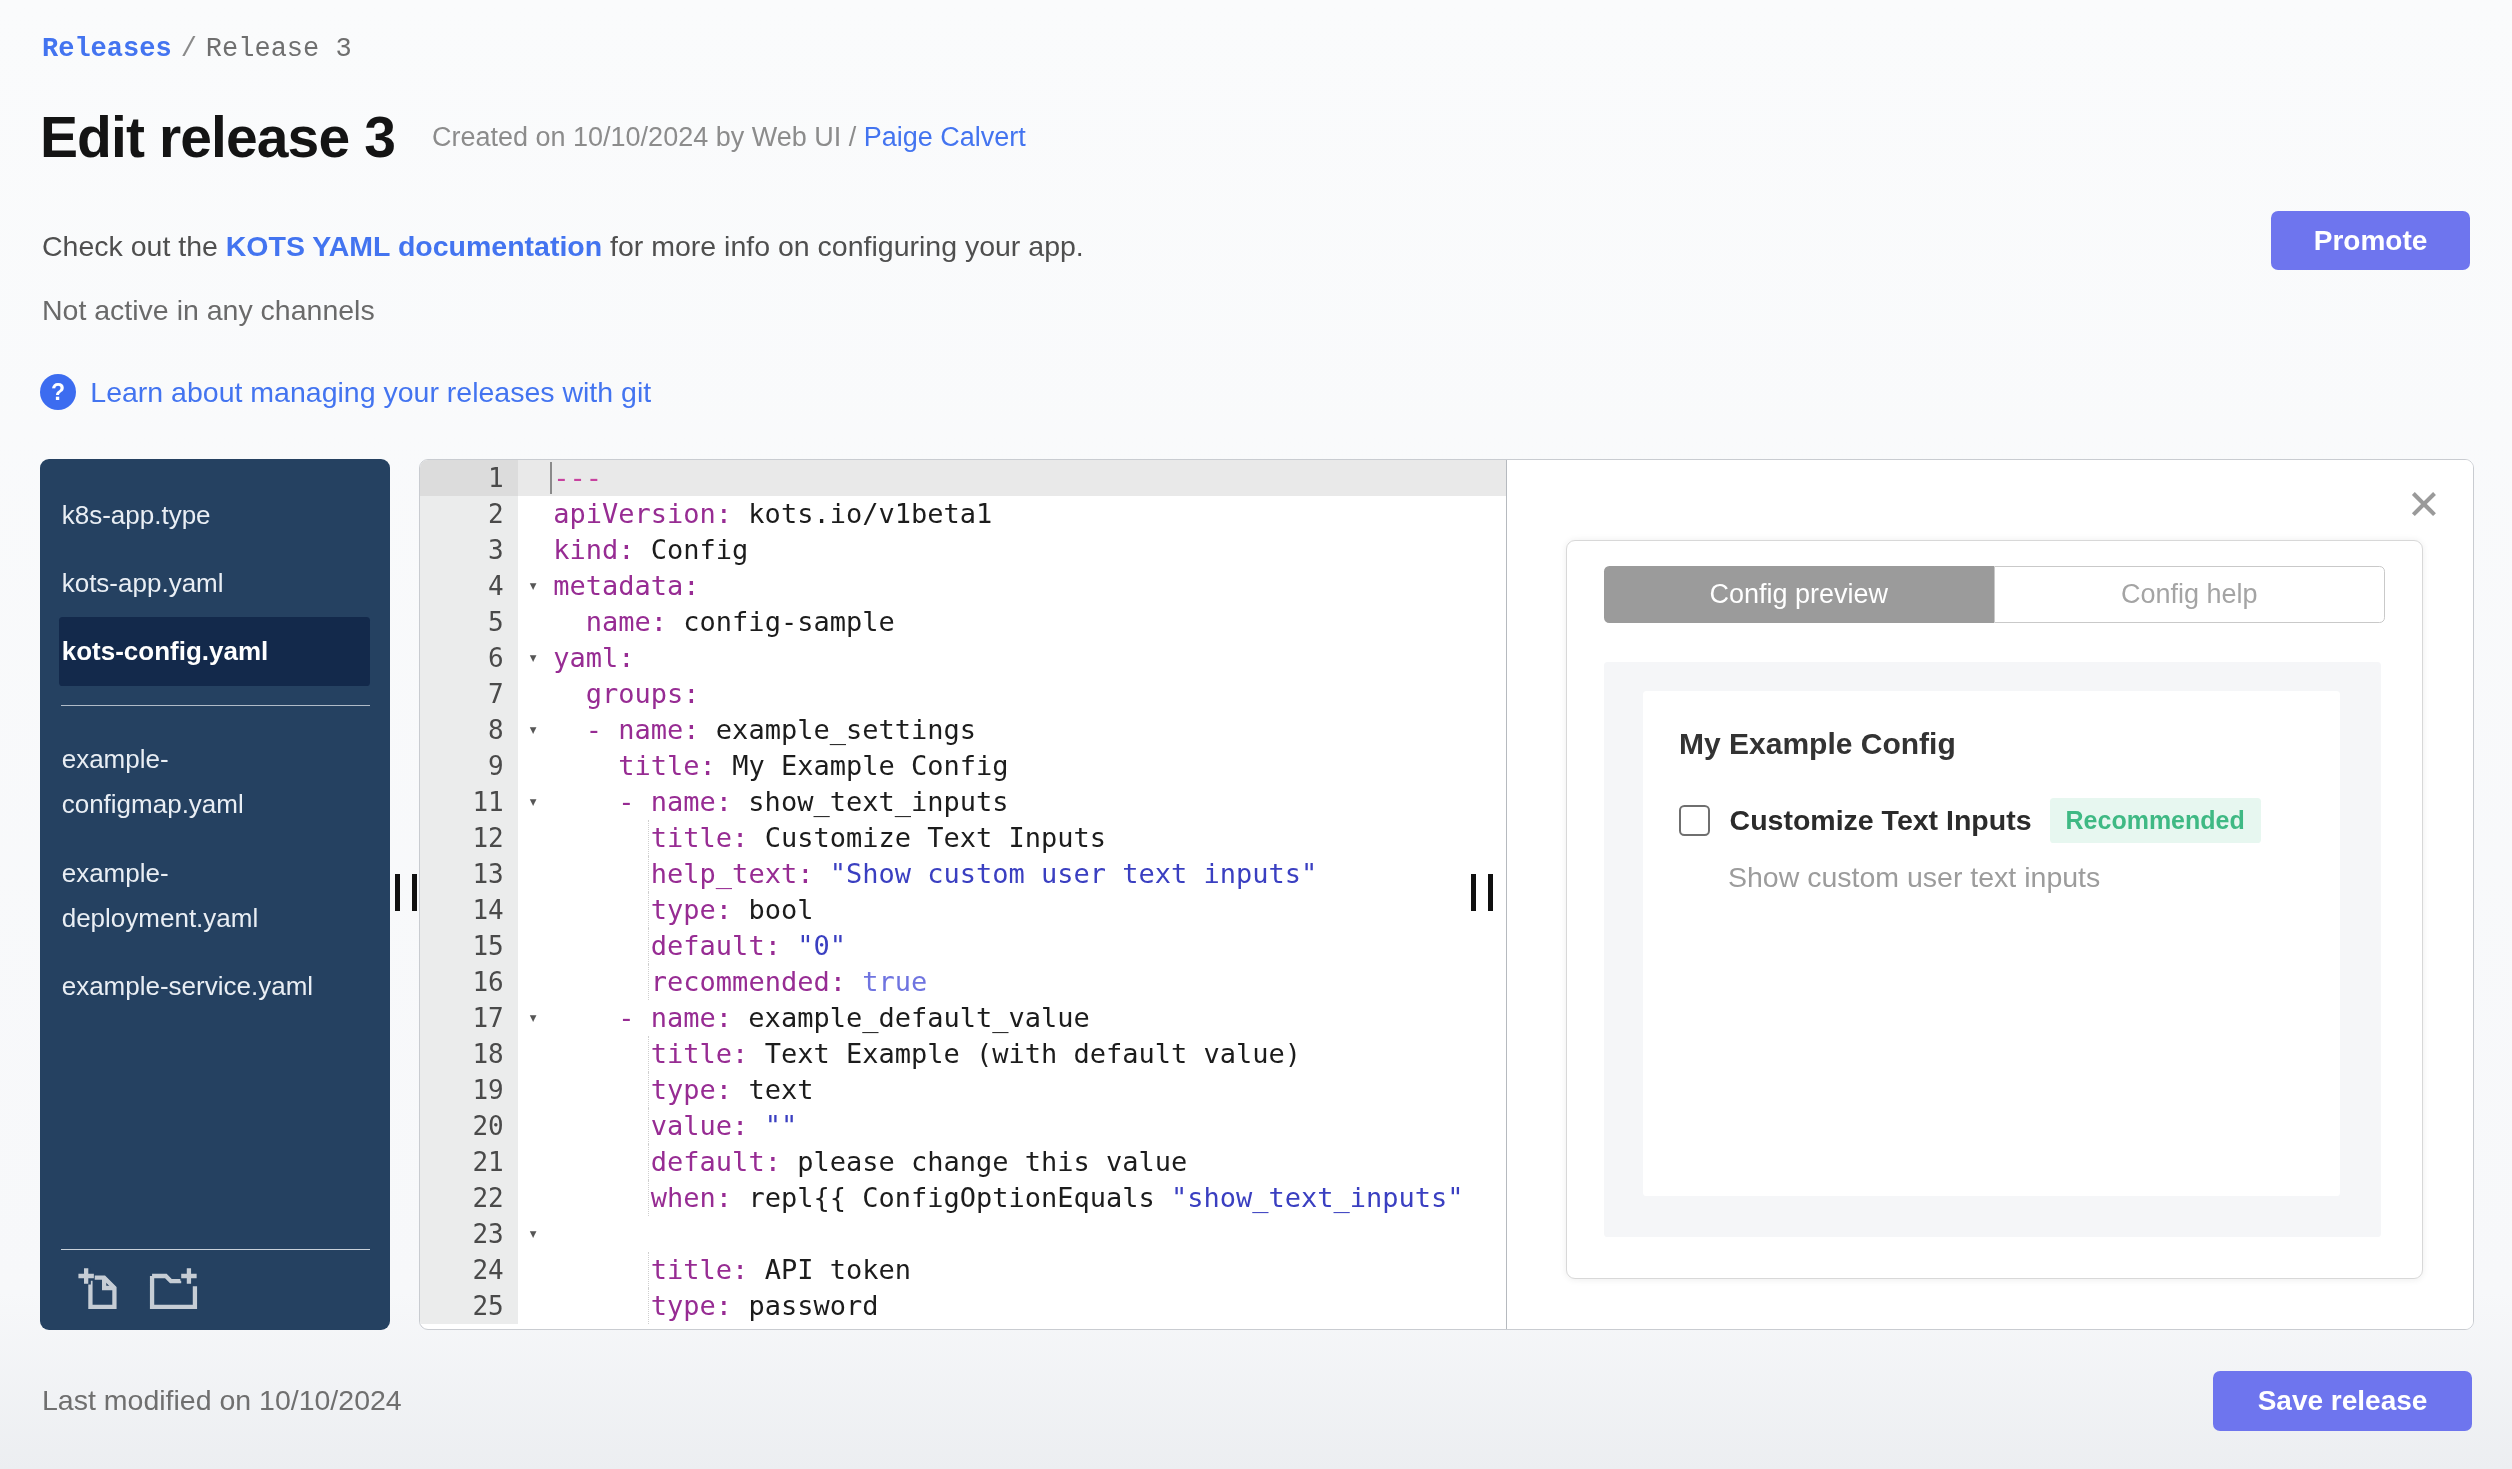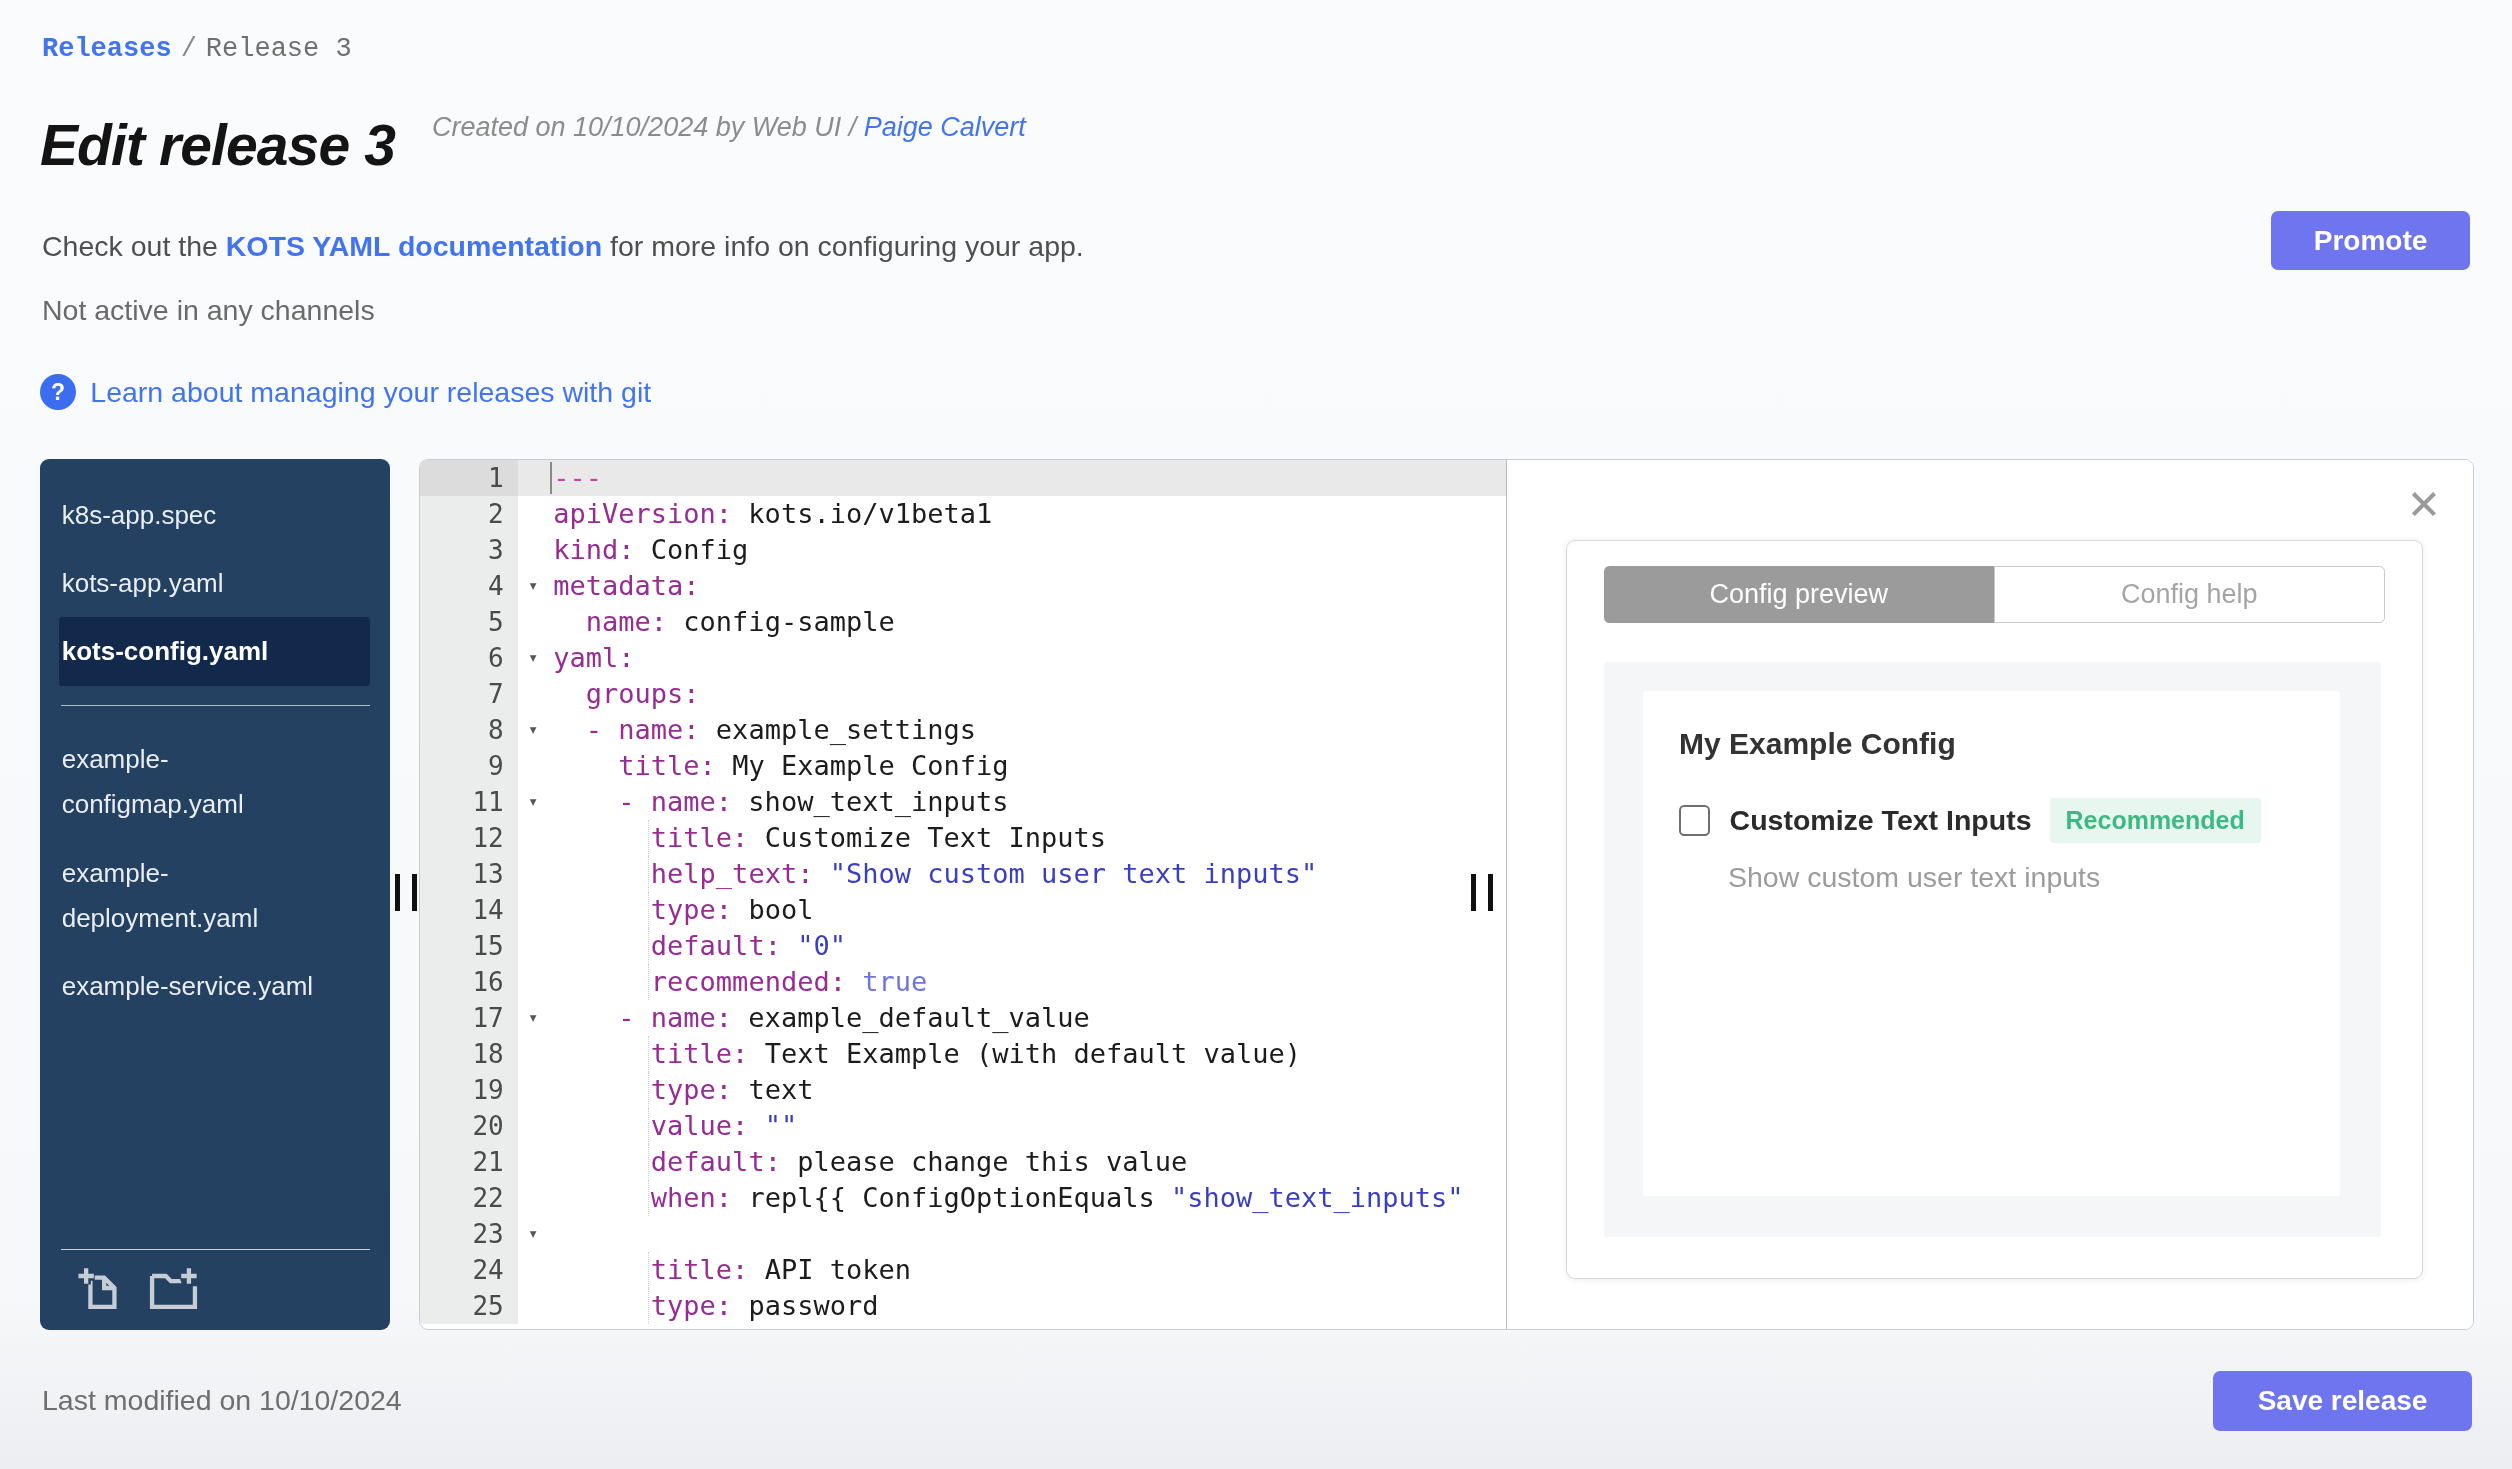--- a/index.html
+++ b/index.html
@@ -9,21 +9,21 @@
     font-family:"Liberation Sans",sans-serif;color:#333;
   }
   .abs{position:absolute;}
   a,.link{color:#4374f0;text-decoration:none;cursor:pointer;}
 
   
   .breadcrumb{left:42px;top:34px;font-size:27px;font-family:Liberation Mono, monospace;}
   .breadcrumb .crumb-link{font-weight:600;}
   .breadcrumb .sep{color:#8a8a8a;margin:0 9px;}
   .breadcrumb .current{color:#6f6f6f;}
-  .title-row{left:40px;top:112px;display:flex;align-items:flex-start;font-style:italic;}
+  .title-row{left:40px;top:104px;display:flex;align-items:center;}
   .page-title{font-size:57px;font-weight:800;color:#141414;letter-spacing:-0.9px;}
   .created{margin-left:37px;font-size:27px;color:#8c8c8c;}
   .docs-line{left:42px;top:230px;font-size:28.5px;color:#4f4f4f;}
   .docs-line .link{font-weight:600;}
   .channel-status{left:42px;top:294px;font-size:28.5px;color:#6a6a6a;}
   .git-row{left:40px;top:374px;display:flex;align-items:center;gap:14.3px;font-size:28.5px;}
   .help-badge{width:36px;height:36px;border-radius:50%;background:#3c6cf0;color:#fff;
     display:flex;align-items:center;justify-content:center;font-size:23px;font-weight:700;flex:none;}
   .btn{background:#6e75ee;color:#fff;font-weight:700;border:none;border-radius:7.1px;
     display:flex;align-items:center;justify-content:center;cursor:pointer;
@@ -116,21 +116,21 @@
 
 <div class="abs git-row">
   <span class="help-badge">?</span>
   <span class="link">Learn about managing your releases with git</span>
 </div>
 
 <button class="abs btn promote-btn">Promote</button>
 
 <div class="abs sidebar">
   <div>
-      <div class="file-item"><span class="file-name">k8s-app.spec</span></div>
+      <div class="file-item"><span class="file-name">k8s-app.type</span></div>
       <div class="file-item"><span class="file-name">kots-app.yaml</span></div>
       <div class="file-item selected"><span class="file-name">kots-config.yaml</span></div>
       <div class="side-divider"></div>
       <div class="file-item"><span class="file-name">example-configmap.yaml</span></div>
       <div class="file-item"><span class="file-name">example-deployment.yaml</span></div>
       <div class="file-item"><span class="file-name">example-service.yaml</span></div>
     </div>
   <div class="sidebar-footer">
     <svg class="side-icon" width="48" height="48" viewBox="0 0 56 56">
       <path d="M18 16 H34 L46 28 V50 H18 Z" fill="none" stroke="#c6cdd5" stroke-width="5"></path>

